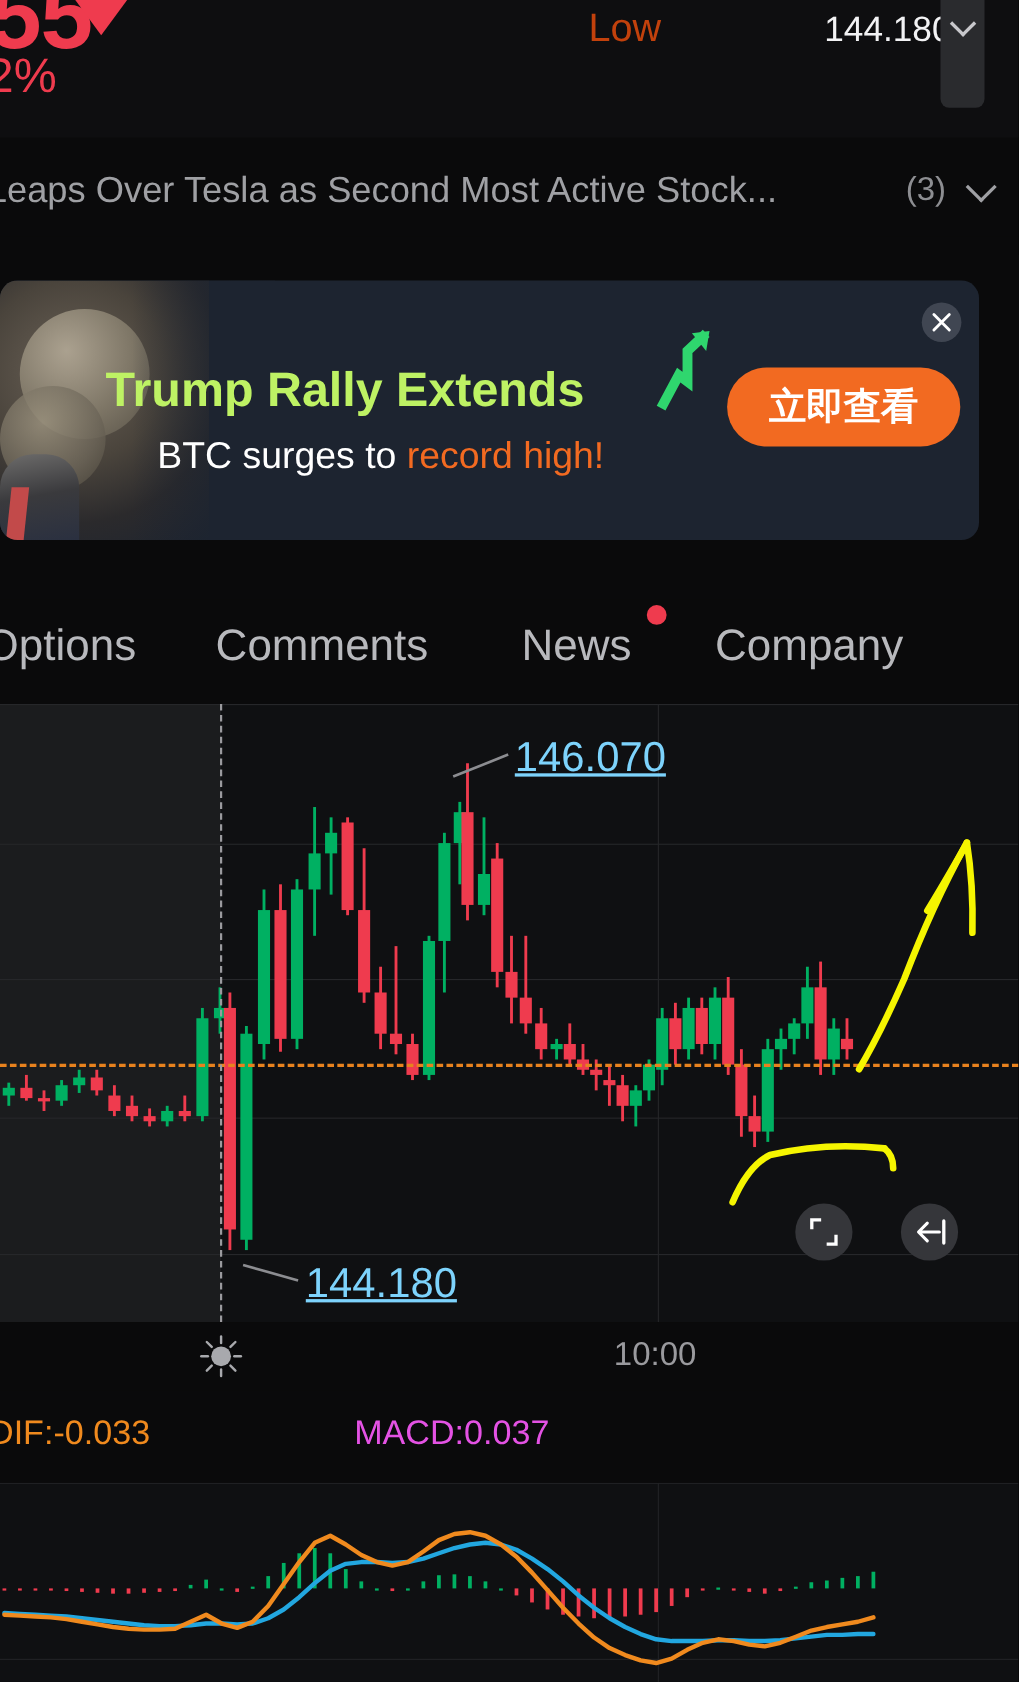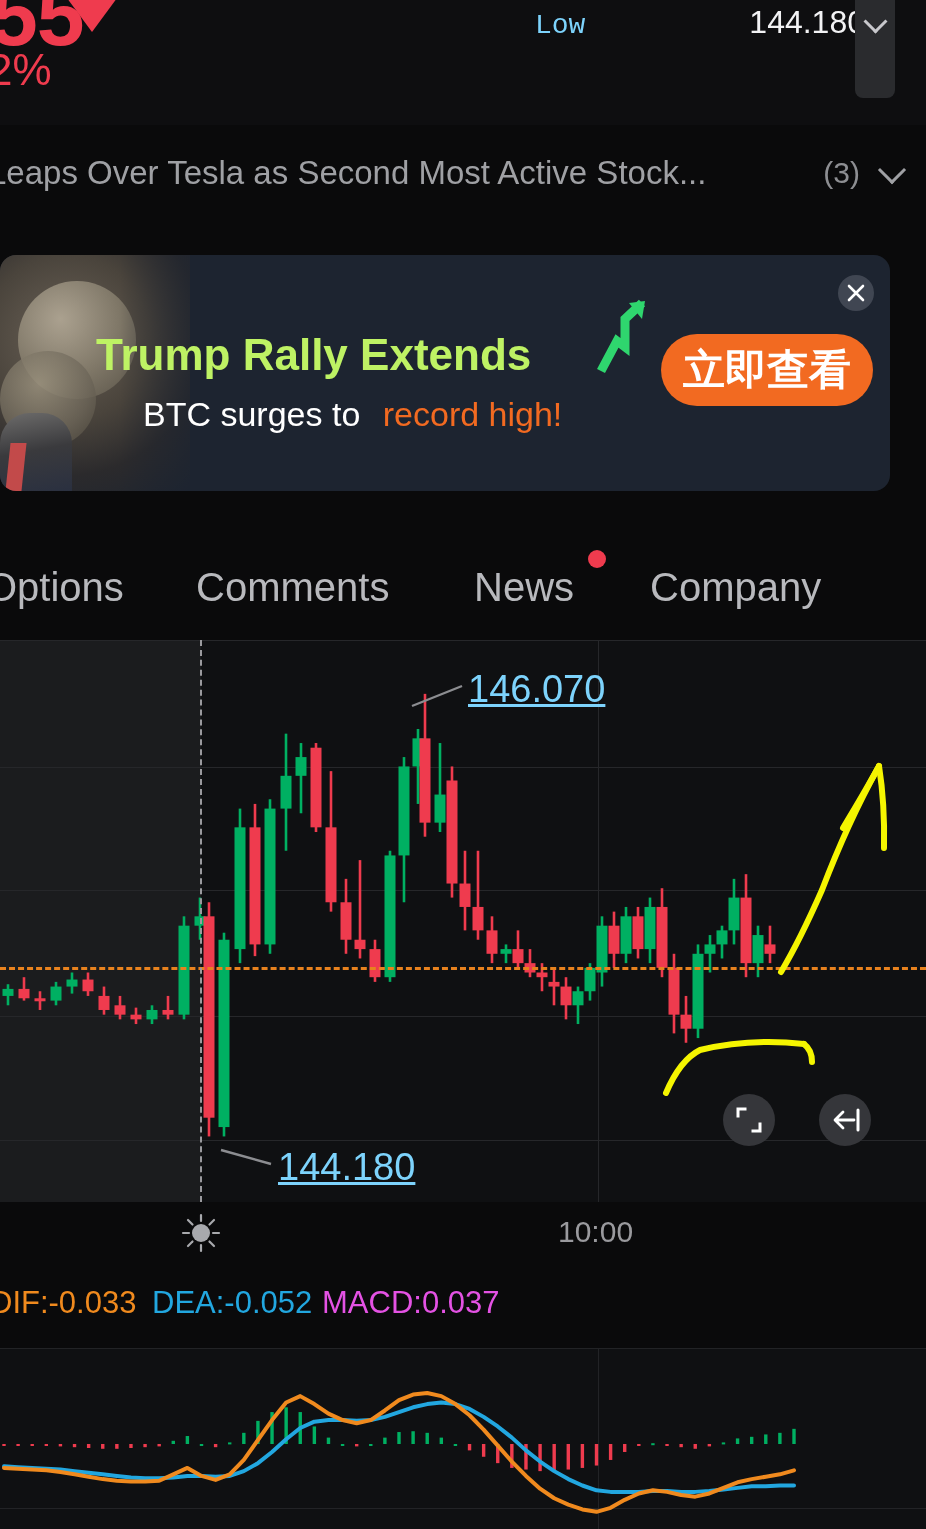--- a/index.html
+++ b/index.html
@@ -36,21 +36,21 @@
     font-size:44px; font-weight:500; color:#ef3b4e; line-height:1;
     white-space:nowrap;
   }
   .kv-col{
     position:absolute; left:535px; top:4px; width:330px;
   }
   .kv-row{
     display:flex; justify-content:space-between; align-items:baseline;
     height:52px;
   }
-  .kv-label{ font-size:28px; color:#7dd3fc; font-weight:400;font-family:Liberation Mono, monospace; }
+  .kv-label{ font-size:36px; color:#c2410c; font-weight:400; }
   .kv-value{ font-size:32px; color:#f2f2f4; font-weight:500; }
   .expand-pill{
     position:absolute; left:855px; top:0px; width:40px; height:98px;
     background:#2a2b2e; border-radius:0 0 8px 8px;
     display:flex; align-items:flex-start; justify-content:center;
     padding-top:12px;
   }
   .chev{ display:block; width:20px; height:20px; position:relative; }
   .chev::after{
     content:""; position:absolute; left:2px; top:1px;
@@ -122,27 +122,27 @@
     background:linear-gradient(90deg, rgba(29,36,48,0) 0%, #1d2430 92%);
   }
   .ad-title{
     position:absolute; left:96px; top:75px;
     font-size:44px; font-weight:700; color:#bef264; white-space:nowrap;
   }
   .ad-sub{
     position:absolute; left:143px; top:140px;
     font-size:34px; font-weight:500; color:#ffffff; white-space:nowrap;
   }
-  .ad-sub .hl{ color:#f26a21;margin-left:13px; }
+  .ad-sub .hl{ color:#f26a21; }
   .ad-arrow{ position:absolute; left:595px; top:42px; }
   .ad-cta{
     position:absolute; left:661px; top:79px; width:212px; height:72px;
     background:#f26a21; border-radius:36px;
     display:flex; align-items:center; justify-content:center;
-    color:#fff; font-size:42px; font-weight:700;
+    color:#fff; font-size:34px; font-weight:700;
   }
   .ad-close{
     position:absolute; left:838px; top:275px; width:36px; height:36px;
     border-radius:50%; background:rgba(70,76,88,.85);
     display:flex; align-items:center; justify-content:center;
     color:#fff; font-size:24px; line-height:1;
   }
 
   
   .tabs{
@@ -458,21 +458,20 @@
         <path d="M28.5 28.5 L33 33"></path>
       <path d="M33 7 L28.5 11.5"></path>
         <path d="M11.5 28.5 L7 33"></path>
     </g>
   </svg>
   <div class="axis-time" style="left:558px;top:13px">10:00</div>
 </div>
 
 <div class="macd-legend">
   <span style="left:-10px;color:#f08a1e">DIF:-0.033</span>
-  <span style="left:152px;color:#22a7e0">DEA:-0.052</span>
   <span style="left:322px;color:#e452e4">MACD:0.037</span>
 </div>
 
 <div class="macd">
   <div class="macd-grid-h" style="top:0px"></div>
   <div class="macd-grid-h" style="top:160px"></div>
   <div class="macd-grid-v" style="left:598px"></div>
   <svg id="macd-svg" width="926" height="181" style="position:absolute;left:0;top:0">
       <rect x="2.3" width="3.4" y="96" height="2" fill="#ef3b4e"></rect>
       <rect x="16.40714285714286" width="3.4" y="96" height="2" fill="#ef3b4e"></rect>

